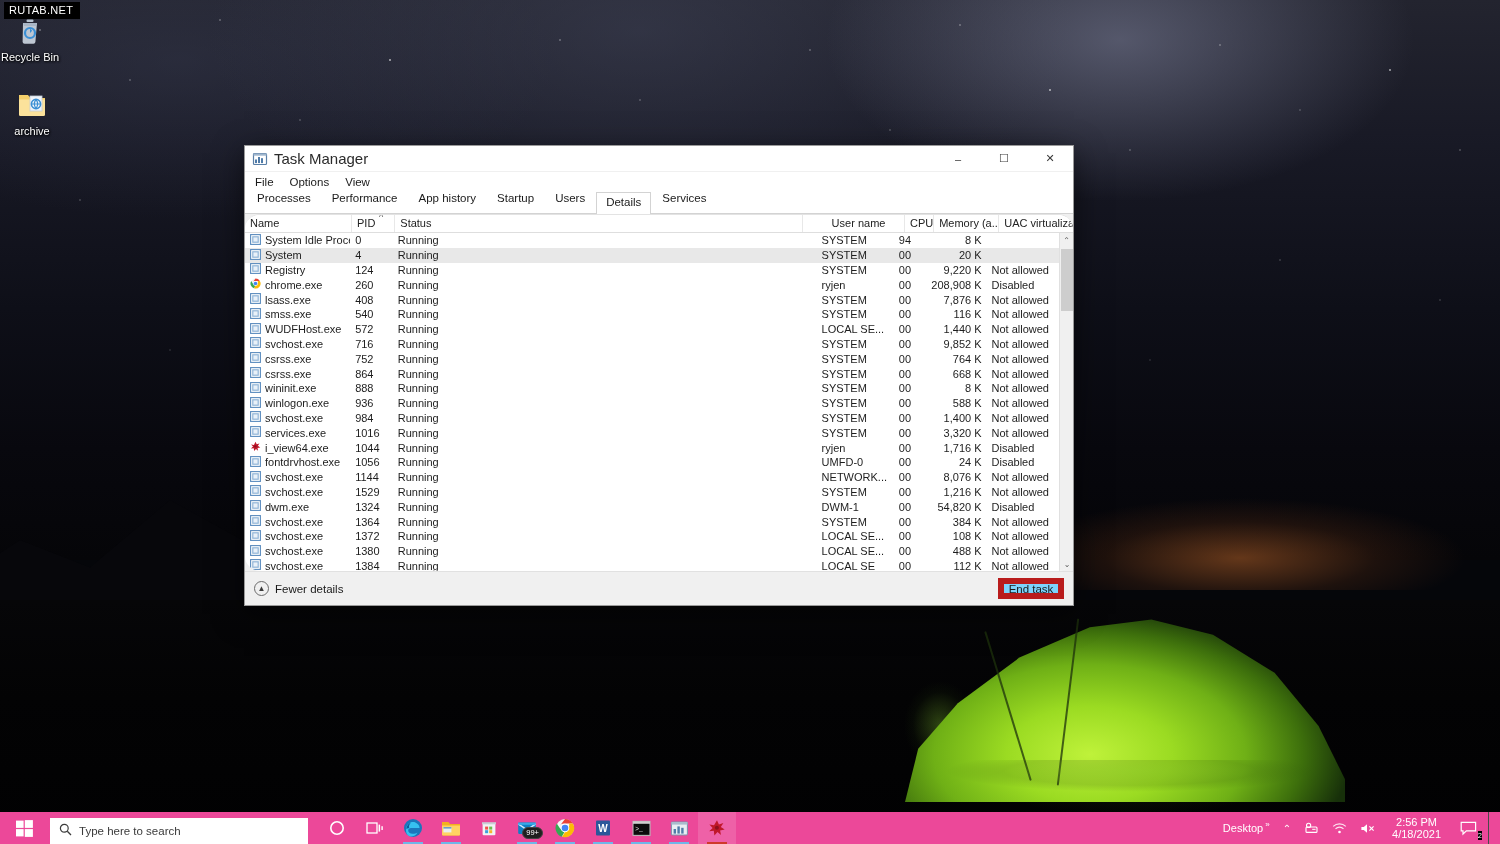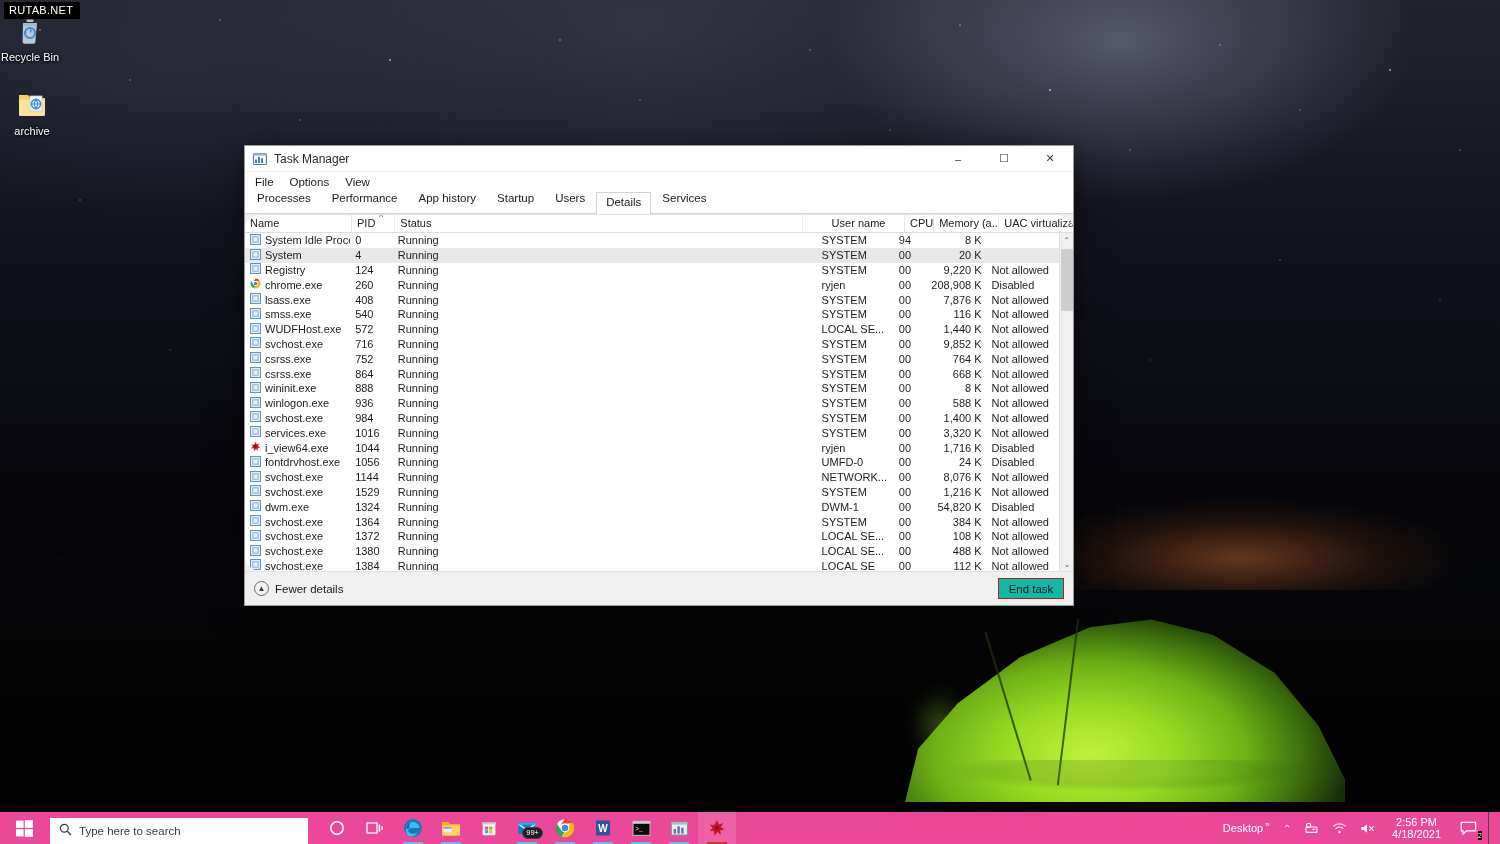--- a/index.html
+++ b/index.html
@@ -116,21 +116,21 @@
     border: 1px solid #9a9a9a;
     box-shadow: 0 8px 28px rgba(0,0,0,.55);
     display: flex; flex-direction: column;
   }
   .titlebar {
     height: 26px; background: #ffffff;
     display: flex; align-items: center; flex: none;
     border-bottom: 1px solid #f0f0f0;
   }
   .tm-icon { width: 16px; height: 16px; margin: 0 6px 0 7px; flex: none; }
-  .title-text { font-size: 12px; color: #2b2b2b; flex: 1; }
+  .title-text { font-size: 15px; color: #2b2b2b; flex: 1; }
   .wbtn {
     width: 46px; height: 26px; display: flex; align-items: center; justify-content: center;
     color: #3a3a3a; font-size: 11px; flex: none;
   }
 
   .menubar { height: 20px; display: flex; align-items: center; padding-left: 2px; flex: none; background: #ffffff; }
   .menubar span { font-size: 11.5px; color: #1a1a1a; padding: 1px 8px; }
 
   .tabstrip {
     height: 22px; display: flex; align-items: flex-end;
@@ -174,21 +174,21 @@
 
   .vscroll { position: absolute; right: 0; top: 18px; width: 14px; bottom: 0; background: #f0f0f0; border-left: 1px solid #e0e0e0; }
   .vs-arrow { height: 14px; display: flex; align-items: center; justify-content: center; font-size: 8px; color: #5a5a5a; background: #f0f0f0; }
   .vs-thumb { position: absolute; left: 1px; width: 12px; top: 16px; height: 62px; background: #cdcdcd; }
 
   .footer { height: 34px; background: #f0f0f0; display: flex; align-items: center; padding: 0 9px; flex: none; border-top: 1px solid #e1e1e1; }
   .fewer { display: flex; align-items: center; gap: 6px; font-size: 11.5px; color: #1a1a1a; }
   .chev-circ { width: 15px; height: 15px; border: 1px solid #6b6b6b; border-radius: 50%; display:flex; align-items:center; justify-content:center; font-size: 8px; color: #3a3a3a; }
   .endtask {
     margin-left: auto; width: 66px; height: 21px;
-    border: 1px solid #b91c1c; background: #14b8a6;
+    border: 6px solid #b91c1c; background: #7dd3fc;
     font-size: 11.5px; color: #1a1a1a;
     display: flex; align-items: center; justify-content: center;
   }
 
   
   #taskbar {
     position: absolute; left: 0; bottom: 0; width: 1500px; height: 32px;
     background: #ec4899; display: flex; align-items: flex-end;
   }
   .start { width: 48px; height: 32px; display: flex; align-items: center; justify-content: center; }

